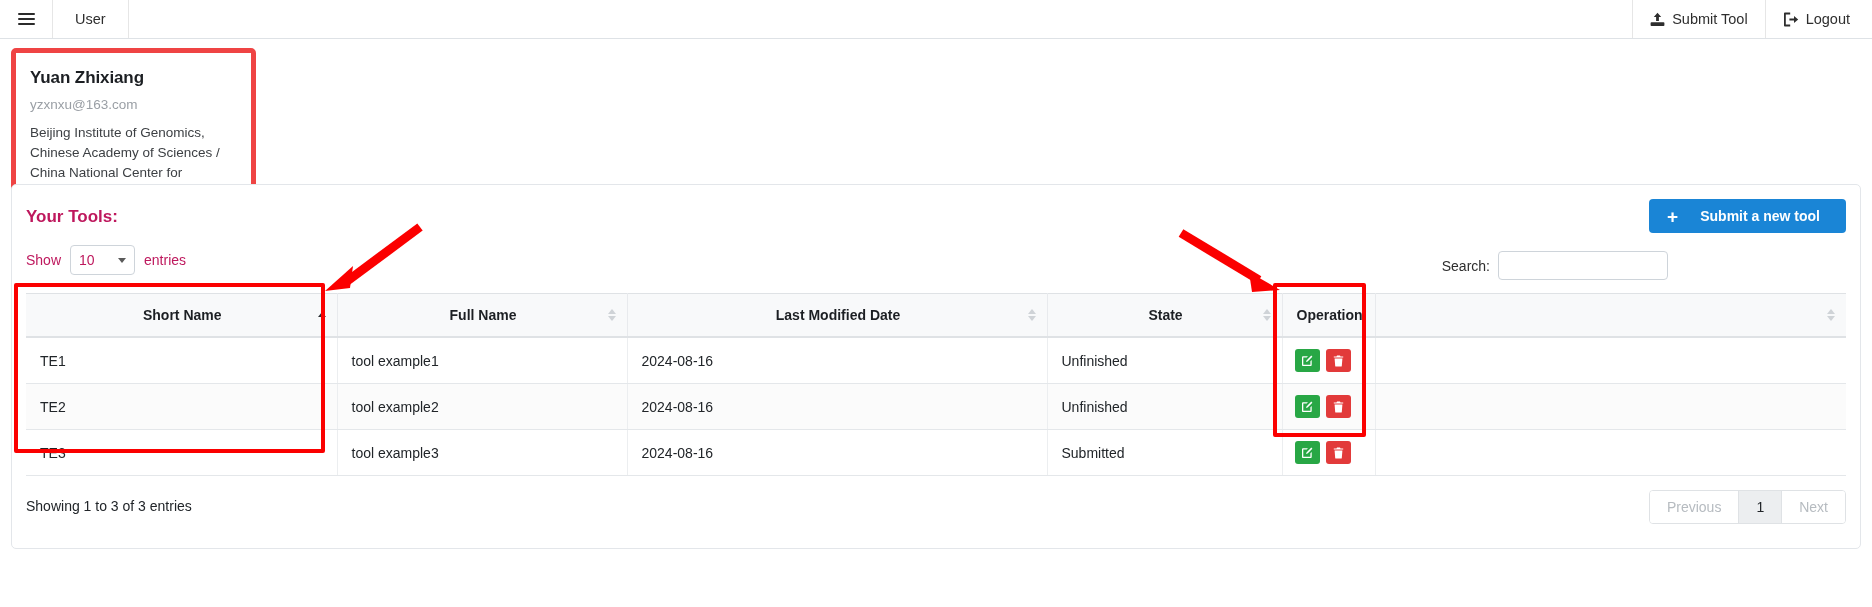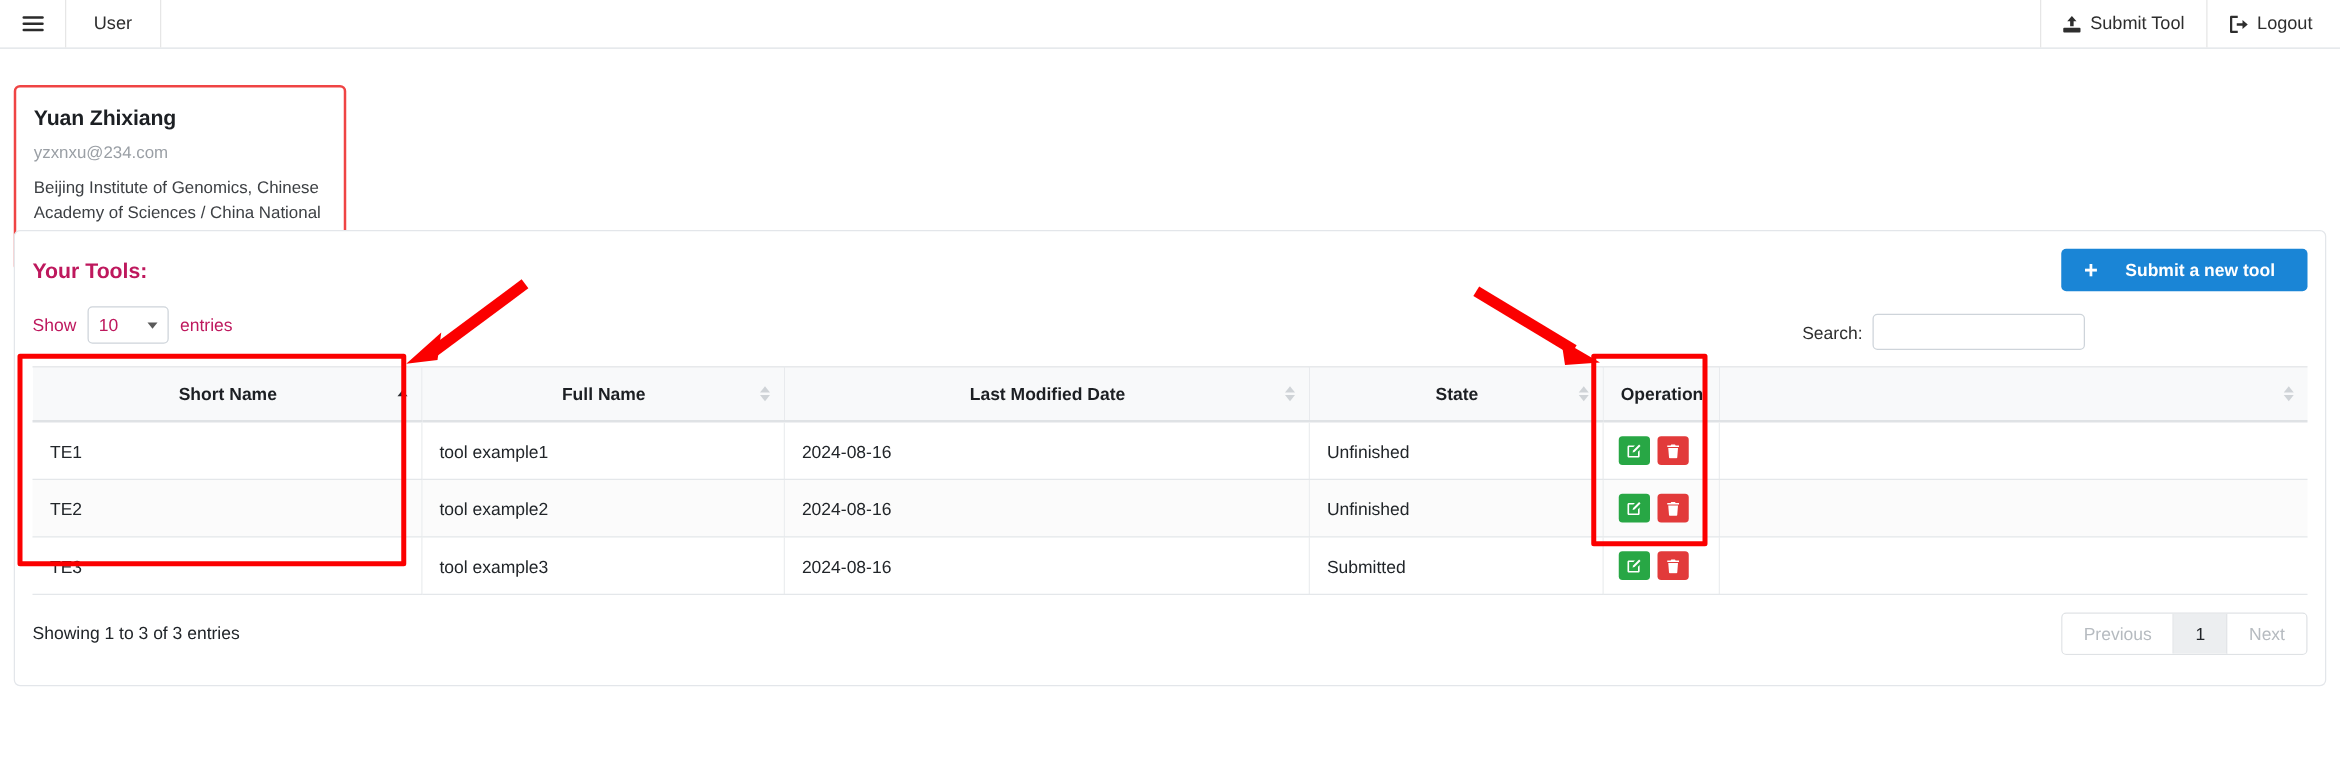--- a/index.html
+++ b/index.html
@@ -49,24 +49,24 @@
     font-size: 14.5px; color: #2e2e2e;
     cursor: pointer;
     white-space: nowrap;
   }
   .nav-item:last-child { border-right: none; padding-right: 22px; }
   .nav-item svg { display: block; }
 
   
   .card-profile {
     position: absolute;
-    left: 11px; top: 68px;
-    width: 266px;
+    left: 11px; top: 48px;
+    width: 245px;
     background: #fff;
-    border: 2px solid #ef4444;
+    border: 5px solid #ef4444;
     border-radius: 5px;
     padding: 15px 14px 16px 14px;
   }
   .profile-name {
     font-size: 17px; font-weight: bold; color: #1c1f23;
     margin-bottom: 9px;
     letter-spacing: -0.1px;
   }
   .profile-email {
     font-size: 13.5px; color: #9a9fa5;
@@ -293,21 +293,21 @@
         </svg>
       </span>
       <span>Logout</span>
     </div>
 
   </div>
 </div>
 
 <div class="card-profile">
   <div class="profile-name">Yuan Zhixiang</div>
-  <div class="profile-email">yzxnxu@234.com</div>
+  <div class="profile-email">yzxnxu@163.com</div>
   <div class="profile-affil">Beijing Institute of Genomics, Chinese Academy of Sciences / China National Center for Bioinformation</div>
 </div>
 
 <div class="card-tools">
 
   <button class="btn-submit-new">
     <span class="plus">+</span>
     <span>Submit a new tool</span>
   </button>
 

